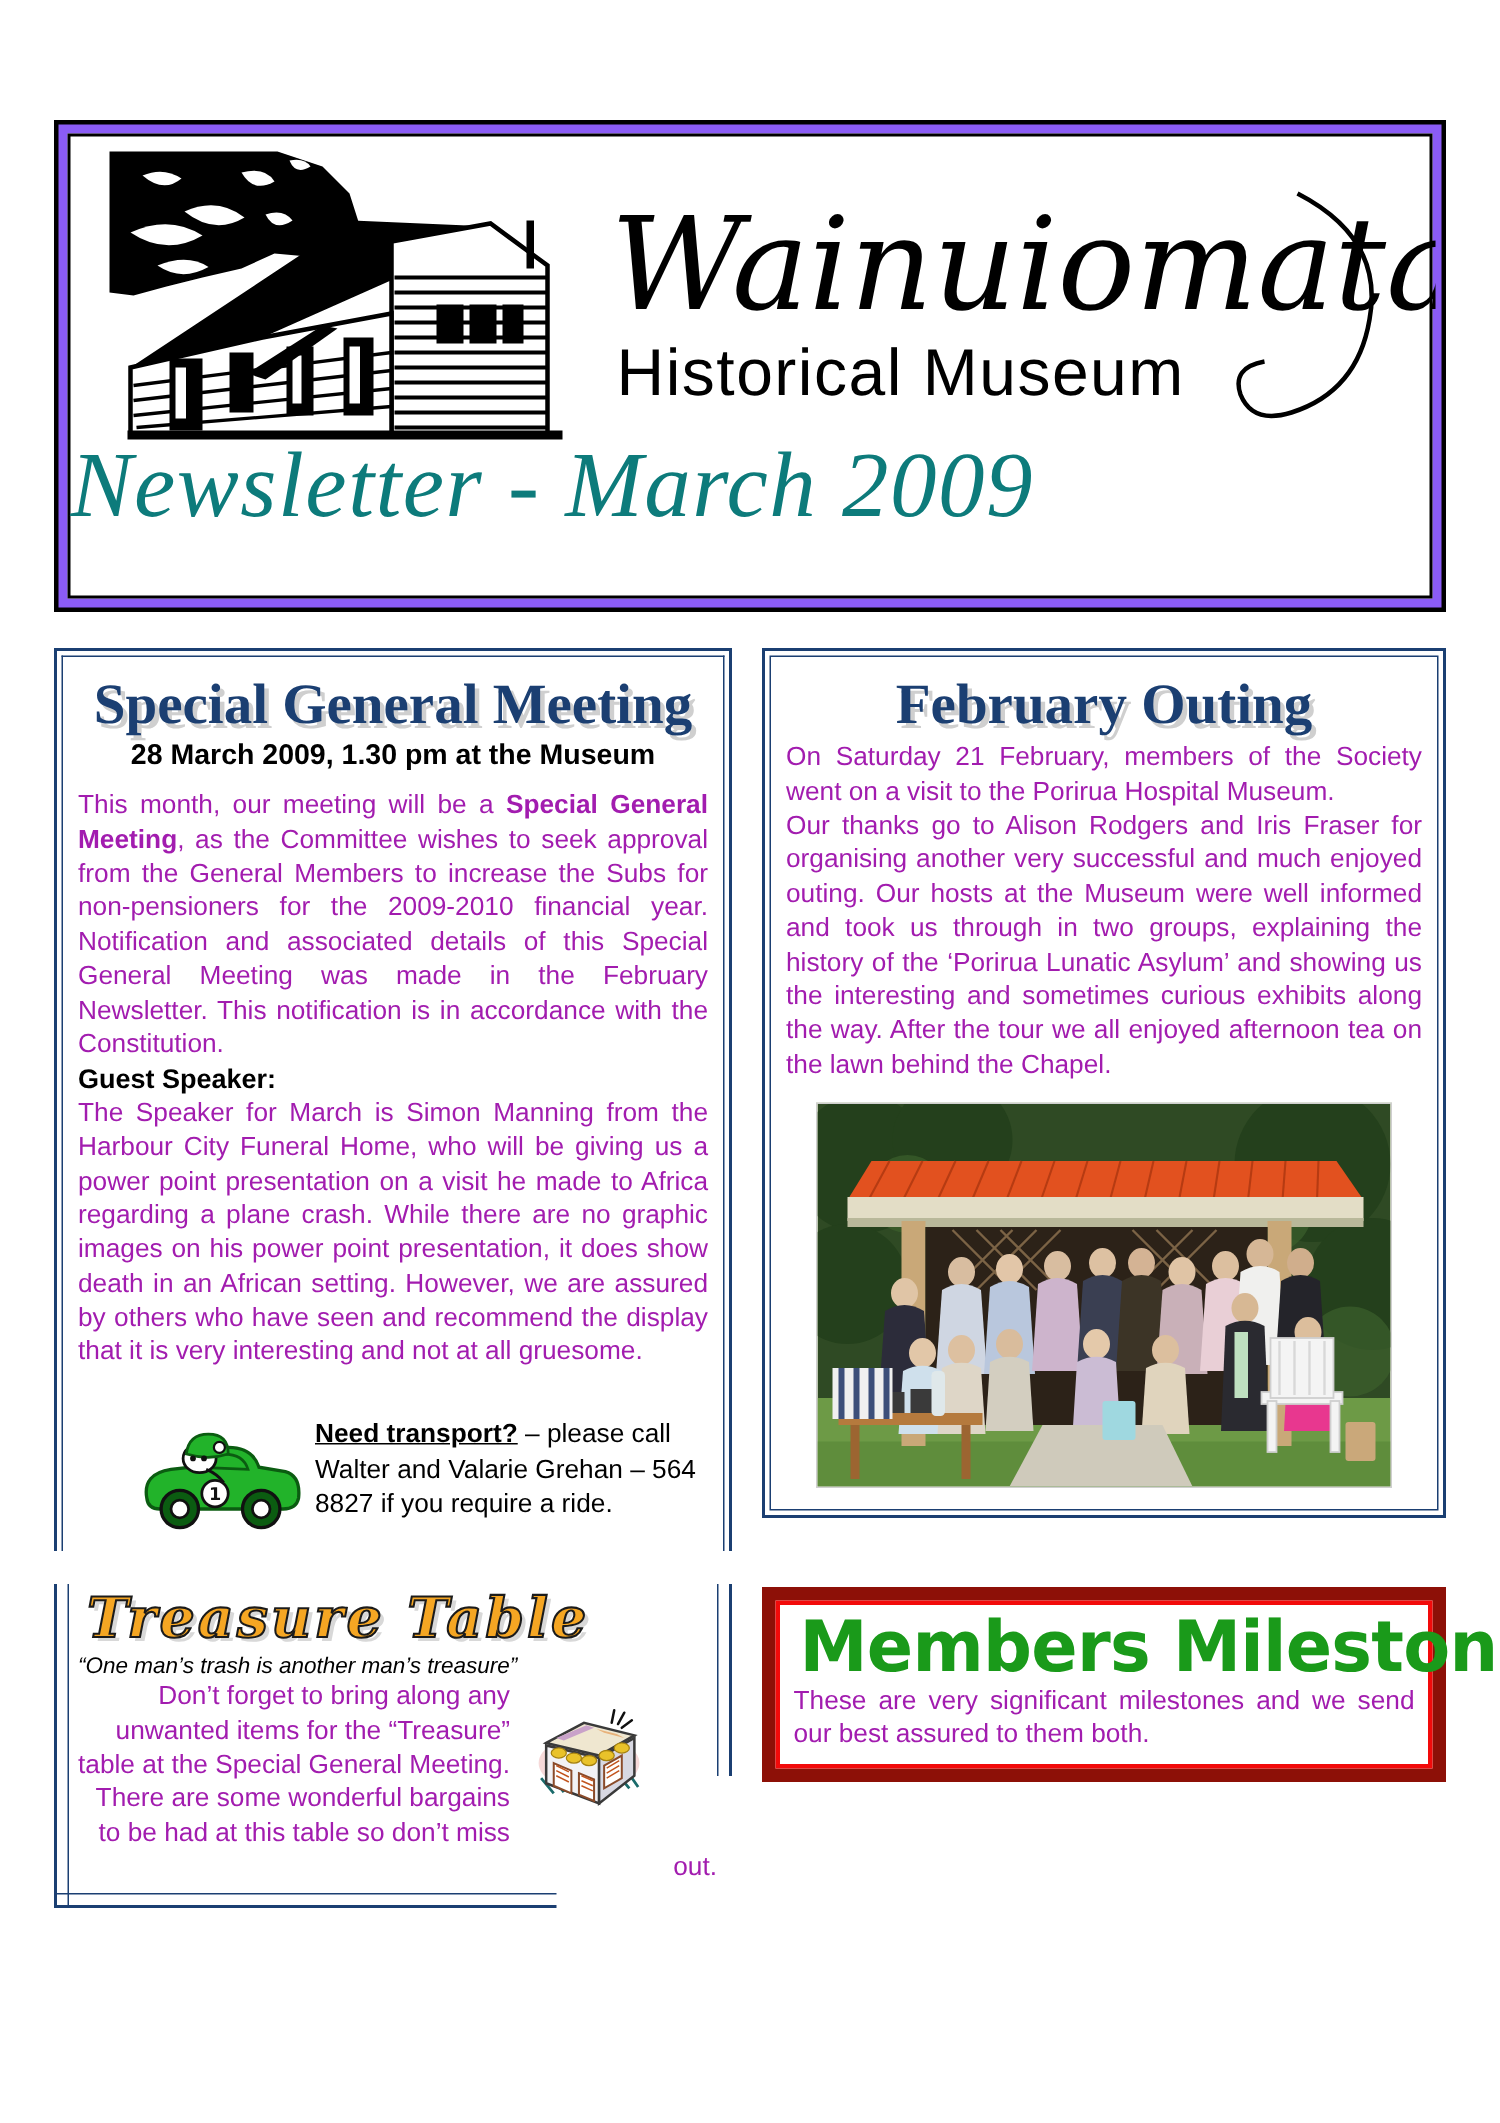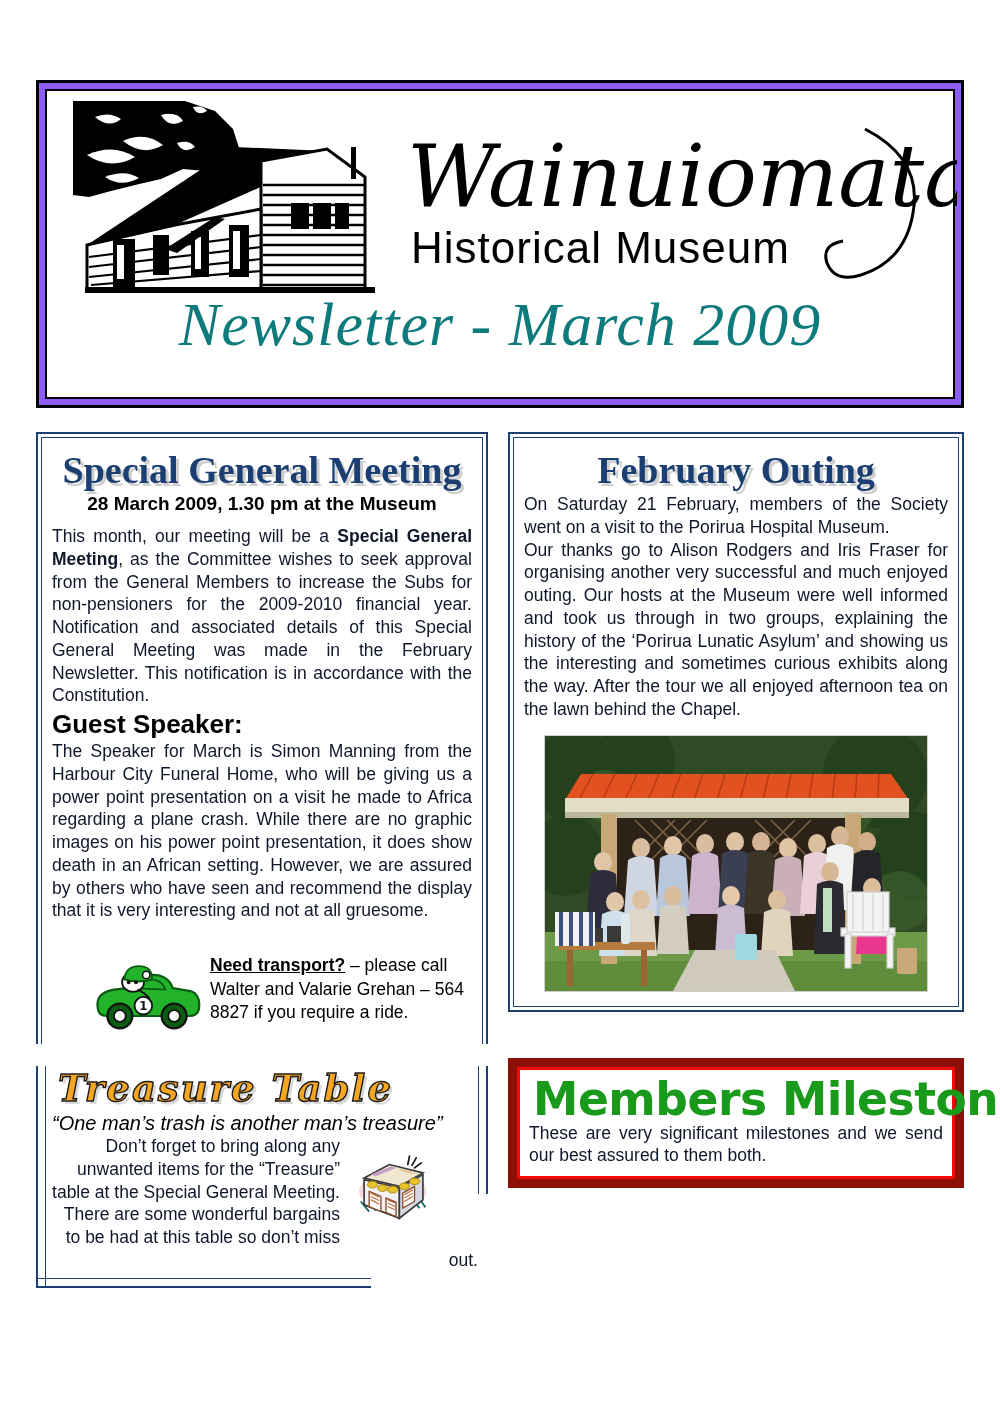--- a/index.html
+++ b/index.html
@@ -60,21 +60,20 @@
     font-family: "Liberation Sans", sans-serif;
     font-size: 44px;
     letter-spacing: 1px;
     fill: #000;
   }
   .newsletter-line {
     position: absolute;
     left: 0;
     right: 0;
     top: 198px;
-    text-align: center;
     font-family: "Liberation Serif", "DejaVu Serif", serif;
     font-style: italic;
     font-size: 62px;
     color: #0d7b7b;
     letter-spacing: 1px;
     white-space: nowrap;
   }
 
   
   .col-left {
@@ -159,33 +158,33 @@
     margin: 4px 0 0 4px;
     white-space: nowrap;
     transform: scaleX(0.97);
     transform-origin: left center;
   }
 
   
   .body-text {
     font-size: 17.5px;
     line-height: 1.30;
-    color: #0f172a;
+    color: #a21caf;
     text-align: justify;
     margin: 0 0 0 0;
   }
   .body-text.left-align { text-align: right; }
   .lbl-bold { font-weight: bold; }
   .sub-head {
-    font-size: 26px;
+    font-size: 18px;
     font-weight: bold;
     margin: 2px 0 0 0;
   }
   .quote-italic {
-    font-size: 20px;
+    font-size: 15px;
     font-style: italic;
     margin: 0;
   }
 
   
   .transport-row {
     display: flex;
     align-items: flex-start;
     margin-top: 28px;
     padding-left: 40px;

